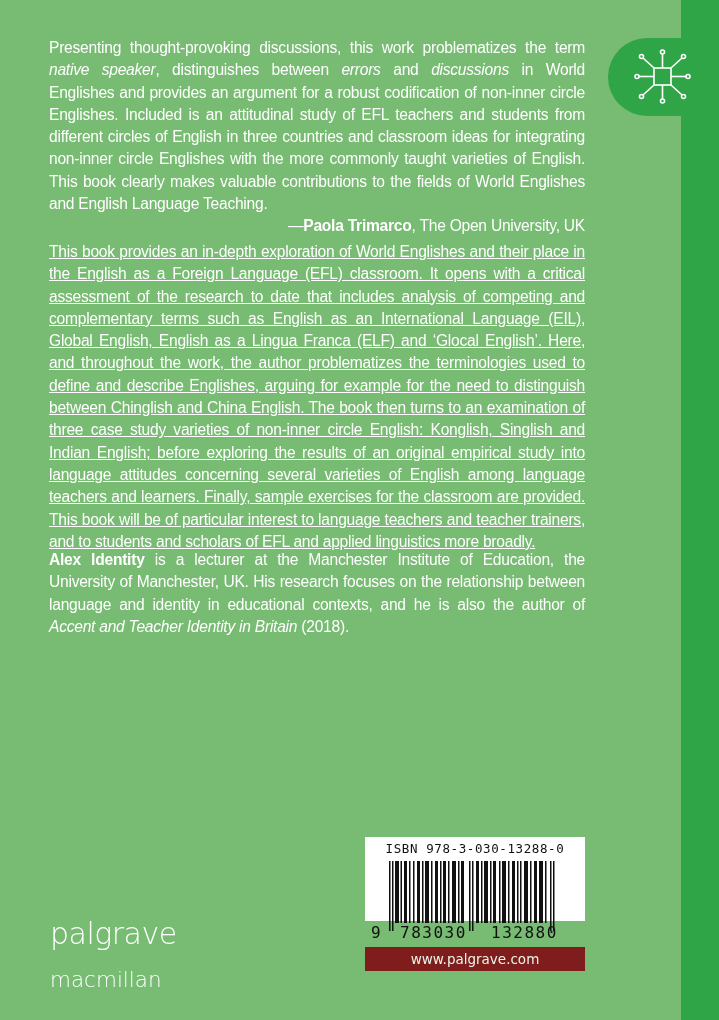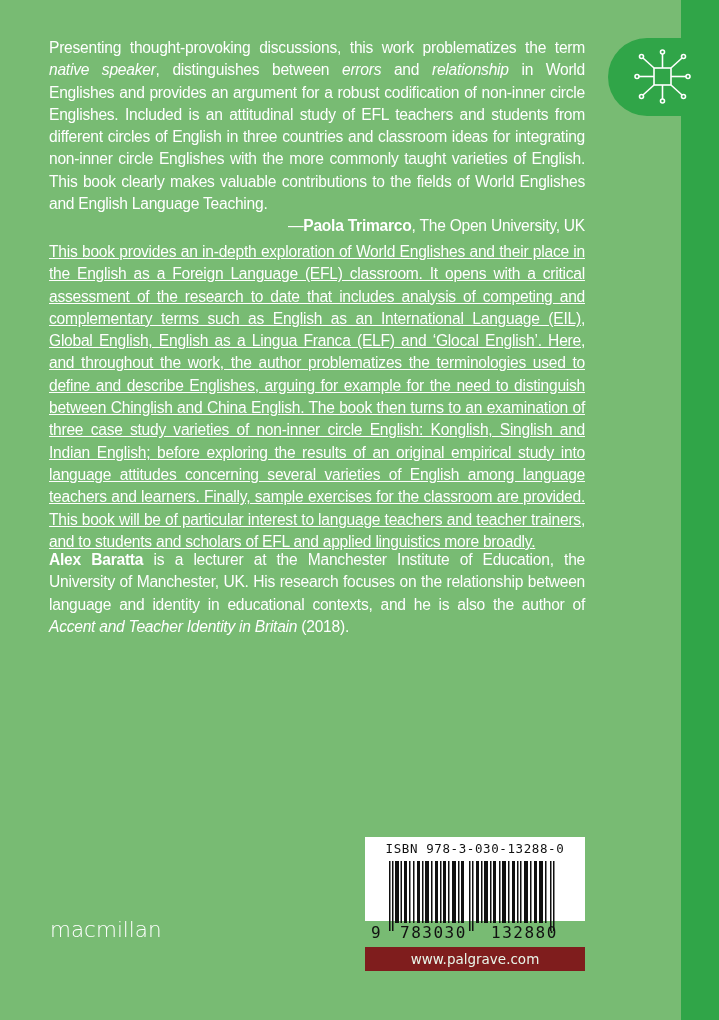--- a/index.html
+++ b/index.html
@@ -58,21 +58,21 @@
       background: #7f1d1d;
       text-align: center; font-size: 13.5px; line-height: 24px;
       font-family: "DejaVu Sans", sans-serif; color: #e9f6ea;
     }
     .logo {
       position: absolute; left: 50px; top: 918px;
       font-family: "DejaVu Sans", sans-serif; color: #ffffff;
       font-weight: 300;
     }
     .logo .l1 { font-size: 30px; line-height: 32px; letter-spacing: -0.5px; display:block; }
-    .logo .l2 { font-size: 21.5px; line-height: 24px; letter-spacing: 0px; display:block; }
+    .logo .l2 { font-size: 21.5px; line-height: 24px; letter-spacing: 0px; display:block;margin-top:18px; }
   </style>
 </head>
 <body>
 
 <div class="spine-strip"></div>
 <div class="spine-tab">
   <svg width="70" height="60" viewBox="0 0 70 60" fill="none" stroke="#ffffff" stroke-width="1.6">
     <rect x="26" y="21" width="17" height="17"></rect>
     <line x1="34.5" y1="21" x2="34.5" y2="7"></line>
       <circle cx="34.5" cy="5" r="2"></circle>
@@ -89,32 +89,32 @@
     <line x1="26" y1="38" x2="15" y2="48"></line>
       <circle cx="13.5" cy="49.5" r="2"></circle>
     <line x1="43" y1="38" x2="54" y2="48"></line>
       <circle cx="55.5" cy="49.5" r="2"></circle>
   </svg>
 </div>
 
 <div class="text-block" id="endorse">
   <p>
     <span>Presenting thought-provoking discussions, this work problematizes the term</span>
-    <i>native speaker</i><span>, distinguishes between </span><i>errors</i><span> and </span><i>relationship</i><span> in World Englishes</span>
+    <i>native speaker</i><span>, distinguishes between </span><i>errors</i><span> and </span><i>discussions</i><span> in World Englishes</span>
     <span>and provides an argument for a robust codification of non-inner circle Englishes. Included is an attitudinal study of EFL teachers and students from different circles of English in three countries and classroom ideas for integrating non-inner circle Englishes with the more commonly taught varieties of English. This book clearly makes valuable contributions to the fields of World Englishes and English Language Teaching.</span>
   </p>
   <p class="last-line"><span>—</span><b>Paola Trimarco</b><span>, The Open University, UK</span></p>
 </div>
 
 <div class="text-block" id="desc">
   <p>This book provides an in-depth exploration of World Englishes and their place in the English as a Foreign Language (EFL) classroom. It opens with a critical assessment of the research to date that includes analysis of competing and complementary terms such as English as an International Language (EIL), Global English, English as a Lingua Franca (ELF) and ‘Glocal English’. Here, and throughout the work, the author problematizes the terminologies used to define and describe Englishes, arguing for example for the need to distinguish between Chinglish and China English. The book then turns to an examination of three case study varieties of non-inner circle English: Konglish, Singlish and Indian English; before exploring the results of an original empirical study into language attitudes concerning several varieties of English among language teachers and learners. Finally, sample exercises for the classroom are provided. This book will be of particular interest to language teachers and teacher trainers, and to students and scholars of EFL and applied linguistics more broadly.</p>
 </div>
 
 <div class="text-block" id="bio">
-  <p><b>Alex Baratta</b><span> is a lecturer at the Manchester Institute of Education, the University of Manchester, UK. His research focuses on the relationship between language and identity in educational contexts, and he is also the author of </span><i>Accent and Teacher Identity in Britain</i><span> (2018).</span></p>
+  <p><b>Alex Identity</b><span> is a lecturer at the Manchester Institute of Education, the University of Manchester, UK. His research focuses on the relationship between language and identity in educational contexts, and he is also the author of </span><i>Accent and Teacher Identity in Britain</i><span> (2018).</span></p>
 </div>
 
 <div class="isbn-box">
   <div class="isbn-label">ISBN 978-3-030-13288-0</div>
   <svg class="barcode" width="175" height="70" viewBox="0 0 175 70">
     <g fill="#111">
       <rect x="0" y="0" width="1.5" height="70"></rect>
         <rect x="3" y="0" width="1.5" height="70"></rect>
       <rect x="6" y="0" width="4" height="62"></rect>
         <rect x="11.5" y="0" width="1.5" height="62"></rect>
@@ -155,14 +155,15 @@
     </g>
   </svg>
   <div class="isbn-digits" id="digit-first">9</div>
   <div class="isbn-digits" id="digits-left">783030</div>
   <div class="isbn-digits" id="digits-right">132880</div>
 </div>
 
 <div class="url-bar">www.palgrave.com</div>
 
 <div class="logo">
+  <span class="l1">palgrave</span>
   <span class="l2">macmillan</span>
 </div>
 
 </body></html>

